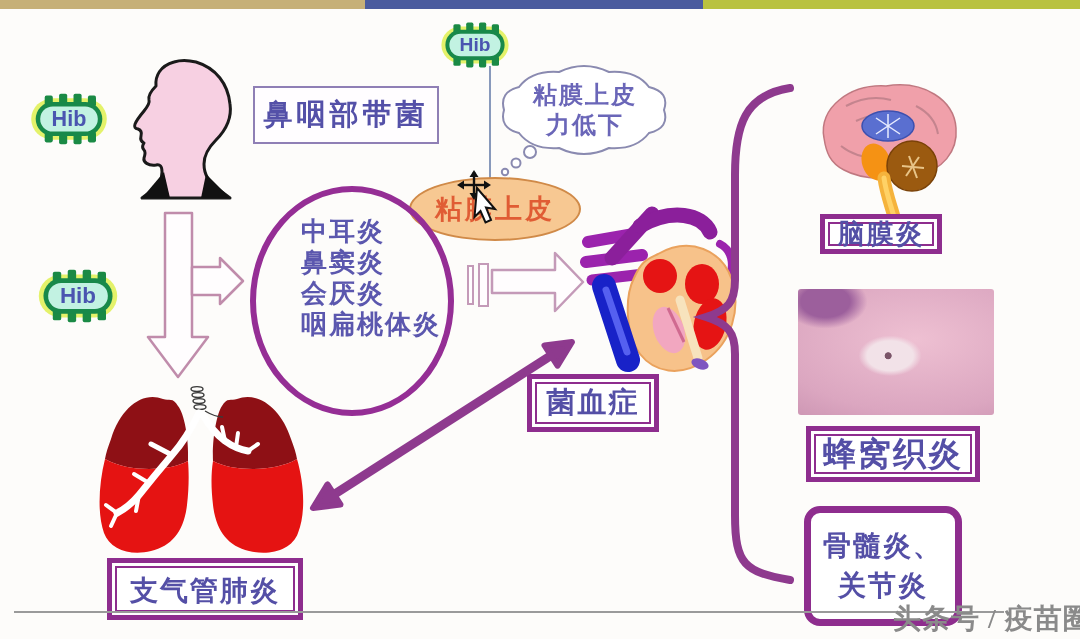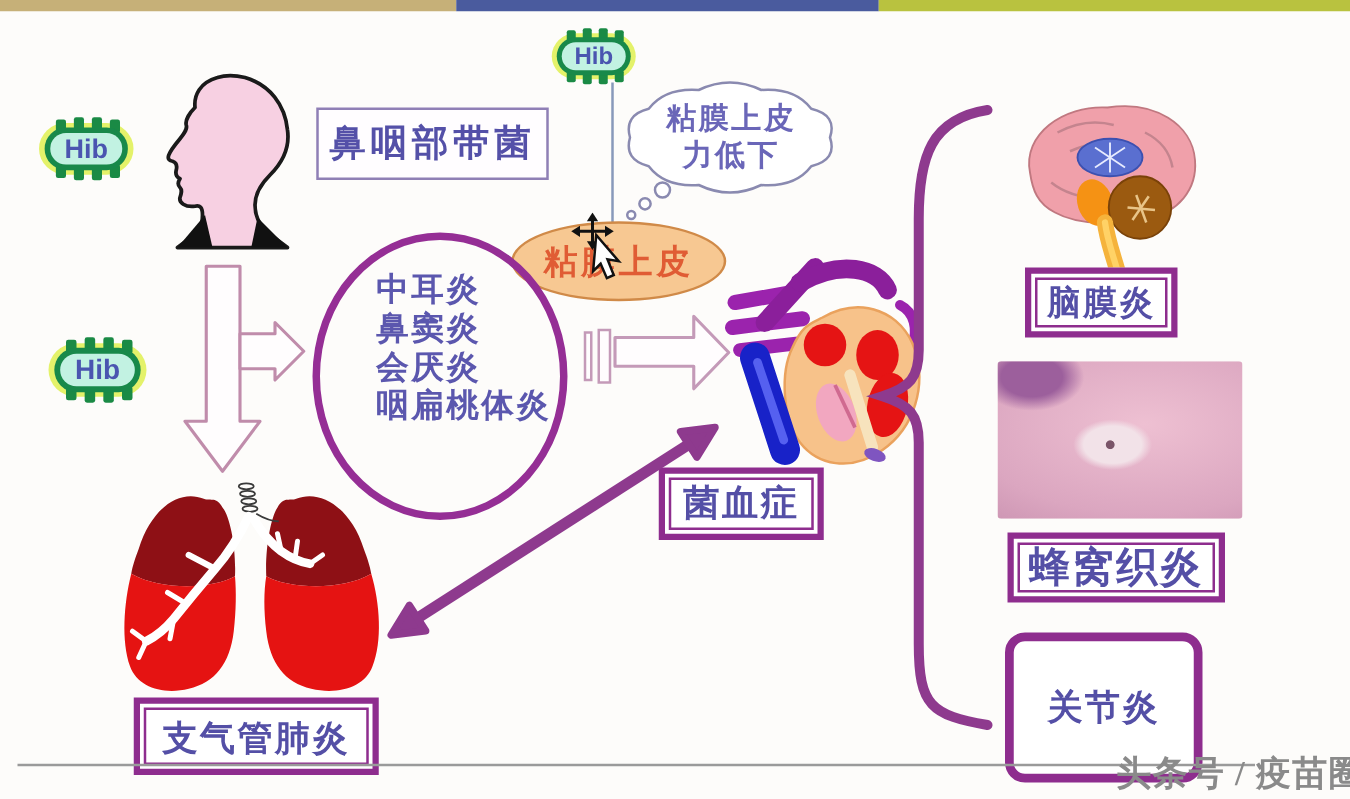--- a/index.html
+++ b/index.html
@@ -319,36 +319,37 @@
       <g stroke="#e8c488" stroke-width="2">
         <line x1="96" y1="90" x2="118" y2="92"></line>
         <line x1="103" y1="80" x2="111" y2="102"></line>
         <line x1="113" y1="81" x2="100" y2="100"></line>
       </g>
       <path d="M78,102 C80,118 86,132 90,148" stroke="#f5b33c" stroke-width="13" stroke-linecap="round" fill="none"></path>
       <path d="M78,102 C80,118 86,132 90,148" stroke="#ffd266" stroke-width="5" stroke-linecap="round" fill="none"></path>
     </svg>
   </div>
 
-  <div class="frame" style="left:820px; top:214px; width:122px; height:56px;">
+  <div class="frame" style="left:820px; top:214px; width:122px; height:40px;">
     <div class="frame-inner" style="font-size:27px;">
       <span>脑膜炎</span>
     </div>
   </div>
 
   <div class="skin-photo" style="left:798px; top:289px; width:196px; height:126px;"></div>
 
   <div class="frame" style="left:806px; top:426px; width:174px; height:56px;">
     <div class="frame-inner" style="font-size:33px;">
       <span>蜂窝织炎</span>
     </div>
   </div>
 
   <div class="round-box" style="left:804px; top:506px; width:158px; height:120px;">
     <div>
+      <div>骨髓炎、</div>
       <div>关节炎</div>
     </div>
   </div>
 
   <div class="hline" style="left:14px; top:611px; width:990px; height:2px;"></div>
 
   <div class="watermark" style="left:893px; top:600px;">头条号 / 疫苗圈</div>
 
 </div>
 

